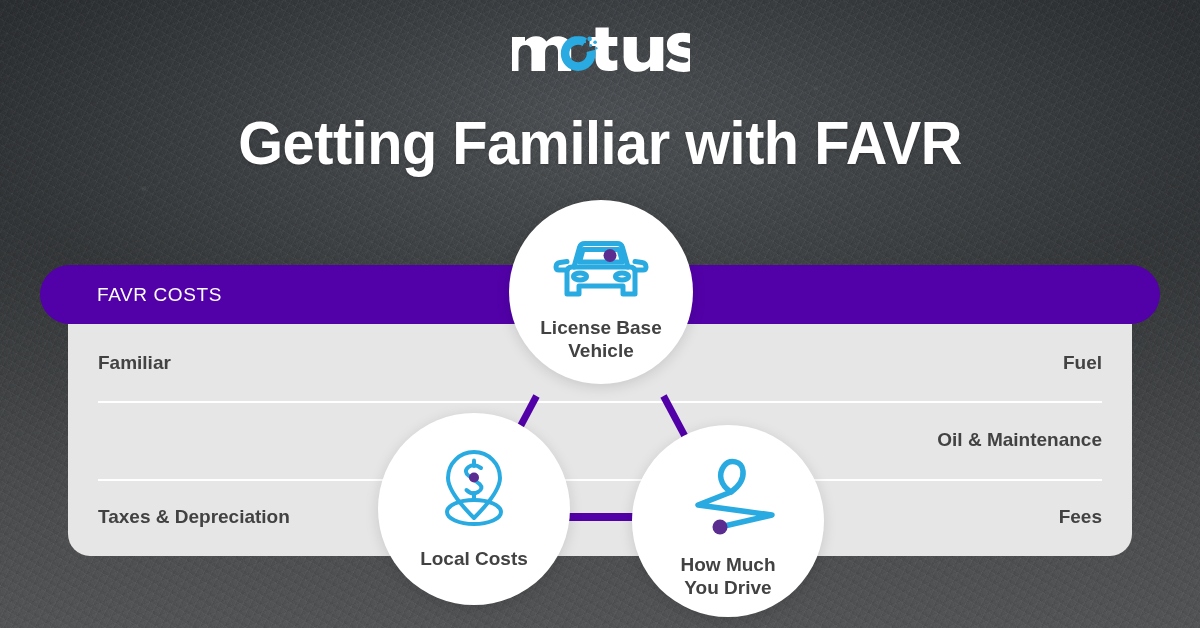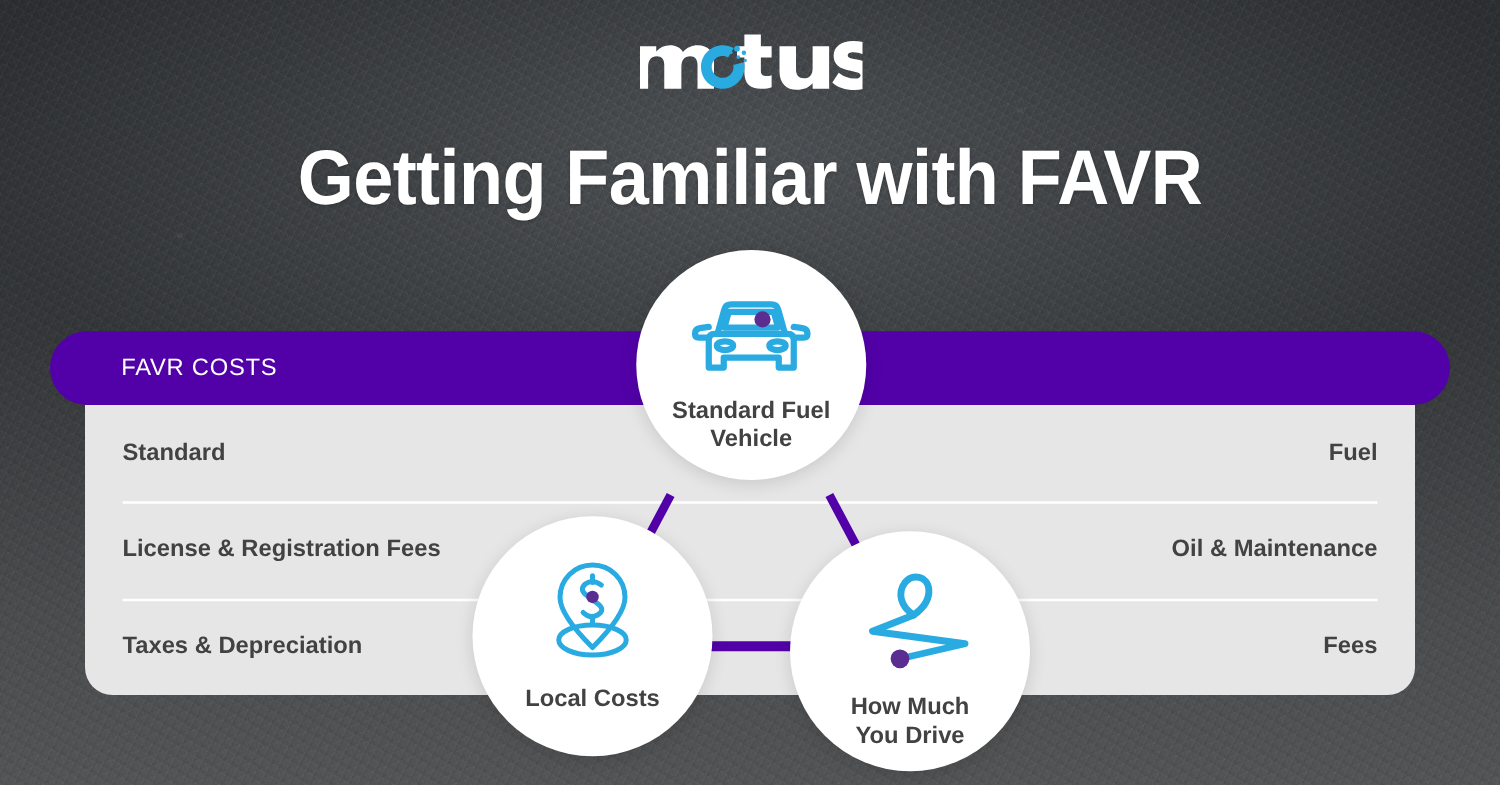--- a/index.html
+++ b/index.html
@@ -188,25 +188,24 @@
   <div class="headline">Getting Familiar with FAVR</div>
 
   <div class="pill">
     <span class="lbl">FAVR COSTS</span>
   </div>
 
   <div class="panel"></div>
 
   <div class="rows">
     <div class="row">
-      <span class="left">Standard</span>
+      <span class="left">Familiar</span>
       <span class="right">Fuel</span>
     </div>
     <div class="row">
-      <span class="left">License &amp; Registration Fees</span>
       <span class="right">Oil &amp; Maintenance</span>
     </div>
     <div class="row">
       <span class="left">Taxes &amp; Depreciation</span>
       <span class="right">Fees</span>
     </div>
   </div>
 
   <div class="conn conn-left"></div>
   <div class="conn conn-right"></div>
@@ -220,21 +219,21 @@
           <path d="M14 58 L14 36 Q14 31 19 31 L77 31 Q82 31 82 36 L82 58 L70 58 L70 50 L26 50 L26 58 Z"></path>
           <path d="M26.5 26 L30 13.5 L66 13.5 L69.5 26 Z"></path>
           <path d="M14 34 L6 34 Q3 34 3 31 Q3 27 7 26.5 L14 25.5"></path>
           <path d="M82 34 L90 34 Q93 34 93 31 Q93 27 89 26.5 L82 25.5"></path>
           <ellipse cx="27" cy="40.5" rx="6.5" ry="3.5"></ellipse>
           <ellipse cx="69" cy="40.5" rx="6.5" ry="3.5"></ellipse>
         </g>
         <circle cx="57" cy="19.5" r="6.5" fill="#5B2D91"></circle>
       </svg>
     </span>
-    <span class="cap">Standard Fuel
+    <span class="cap">License Base
 Vehicle</span>
   </div>
 
   <div class="node node-local">
     <span class="ico">
       <svg width="86" height="82" viewBox="0 0 86 82" aria-hidden="true">
         <g fill="none" stroke="#29ABE2" stroke-width="4" stroke-linecap="round" stroke-linejoin="round">
           <path d="M43 3 C28.5 3 17 14.5 17 29 C17 42 34 60 43 69 C52 60 69 42 69 29 C69 14.5 57.5 3 43 3 Z"></path>
           <ellipse cx="43" cy="63" rx="27" ry="12"></ellipse>
           <path d="M50 19 Q43 14 37.5 18 Q32 22.5 38 27 Q44 31.5 48.5 35 Q53 39.5 47 43 Q41 46.5 35.5 41"></path>

